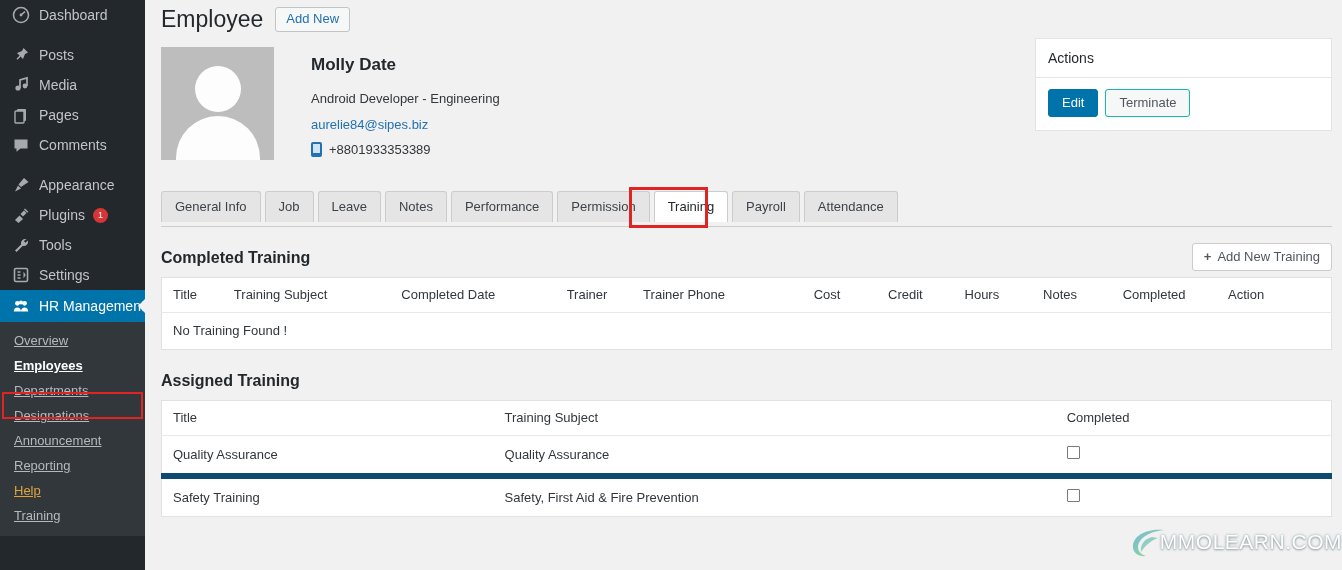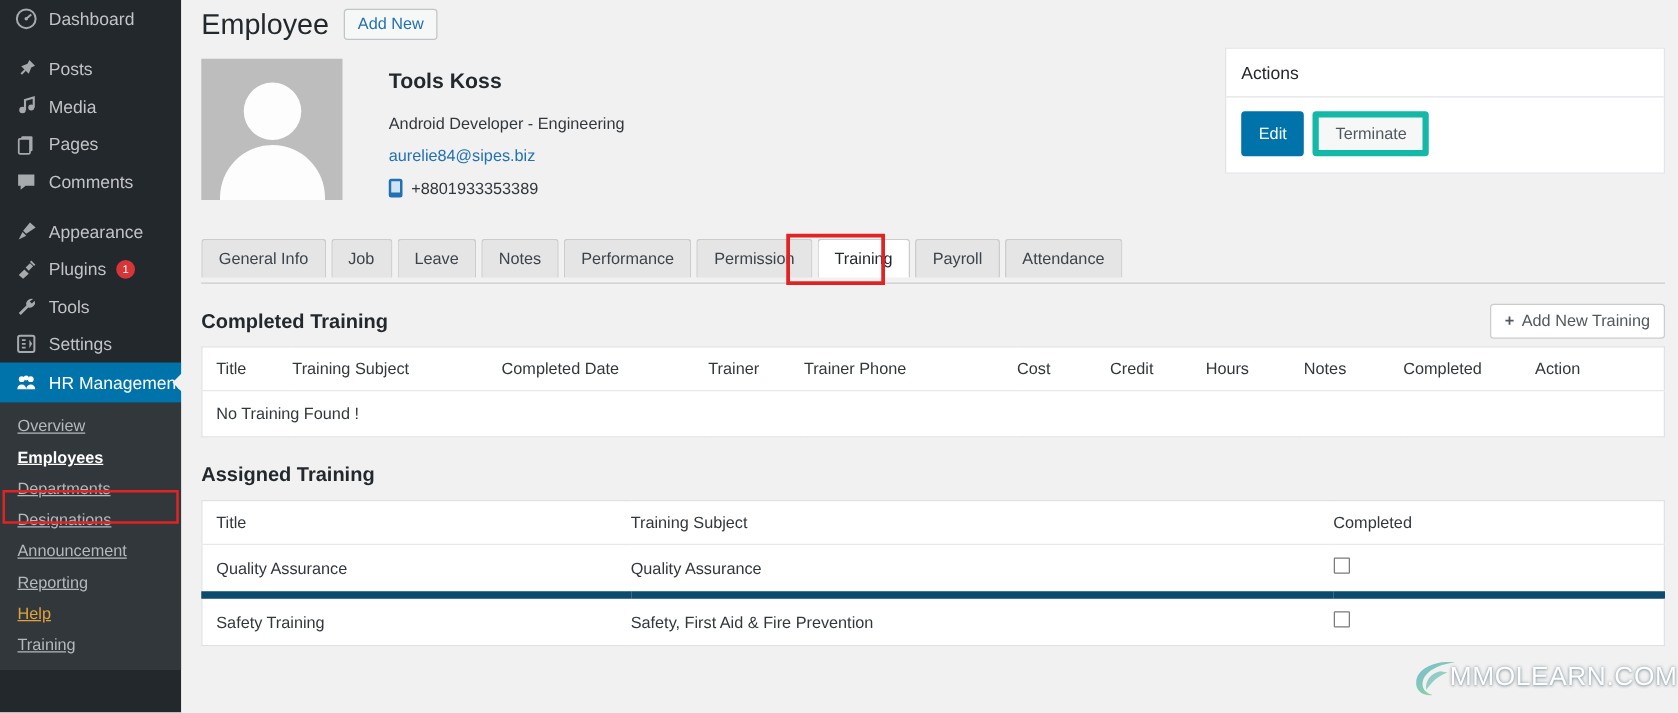--- a/index.html
+++ b/index.html
@@ -113,33 +113,33 @@
   }
   .phone-icon::after {
     content: ""; position: absolute; left: 2px; top: 2px;
     width: 7px; height: 9px; background: #cfe3f2;
   }
   .emp-phone { font-size: 13px; color: #32373c; margin-left: 7px; line-height: 17px; text-align: right; }
 
   
   .actions-panel {
     position: absolute; right: 10px; top: 38px;
-    width: 352px; background: #fff; border: 1px solid #e2e4e7;
+    width: 297px; background: #fff; border: 1px solid #e2e4e7;
   }
   .actions-head {
     padding: 10px 12px; font-size: 14px; color: #23282d;
     border-bottom: 1px solid #e2e4e7; line-height: 18px;
   }
   .actions-body { padding: 11px 12px 13px 12px; display: flex; gap: 7px; }
   .btn-edit {
     background: #0073aa; border: 1px solid #0073aa; border-radius: 3px;
     color: #fff; font-size: 13px; padding: 5px 13px; line-height: 16px; cursor: pointer;
   }
   .btn-terminate {
-    background: #f6f7f7; border: 5px solid #14b8a6; border-radius: 3px;
+    background: #f6f7f7; border: 1px solid #14b8a6; border-radius: 3px;
     color: #50575e; font-size: 13px; padding: 5px 13px; line-height: 16px; cursor: pointer;
   }
 
   
   .tabs-wrap { position: relative; margin-top: 31px; height: 36px; }
   .tabs { display: flex; align-items: flex-start; gap: 4px; position: relative; z-index: 2; }
   .tab {
     background: #e5e5e5; border: 1px solid #ccc; border-bottom: none;
     border-radius: 3px 3px 0 0;
     font-size: 13px; color: #3c434a; line-height: 17px;
@@ -330,21 +330,21 @@
       <h1 class="page-title">Employee</h1>
       <button class="add-new-btn">Add New</button>
     </div>
 
     <div class="emp-row">
       <div class="avatar">
         <div class="head"></div>
         <div class="body"></div>
       </div>
       <div class="emp-info">
-        <div class="emp-name">Tools Koss</div>
+        <div class="emp-name">Molly Date</div>
         <div class="emp-role">Android Developer - Engineering</div>
         <a class="emp-email" href="#">aurelie84@sipes.biz</a>
         <div class="emp-phone-row">
           <span class="phone-icon"></span>
           <span class="emp-phone">+8801933353389</span>
         </div>
       </div>
     </div>
 
     <div class="actions-panel">

